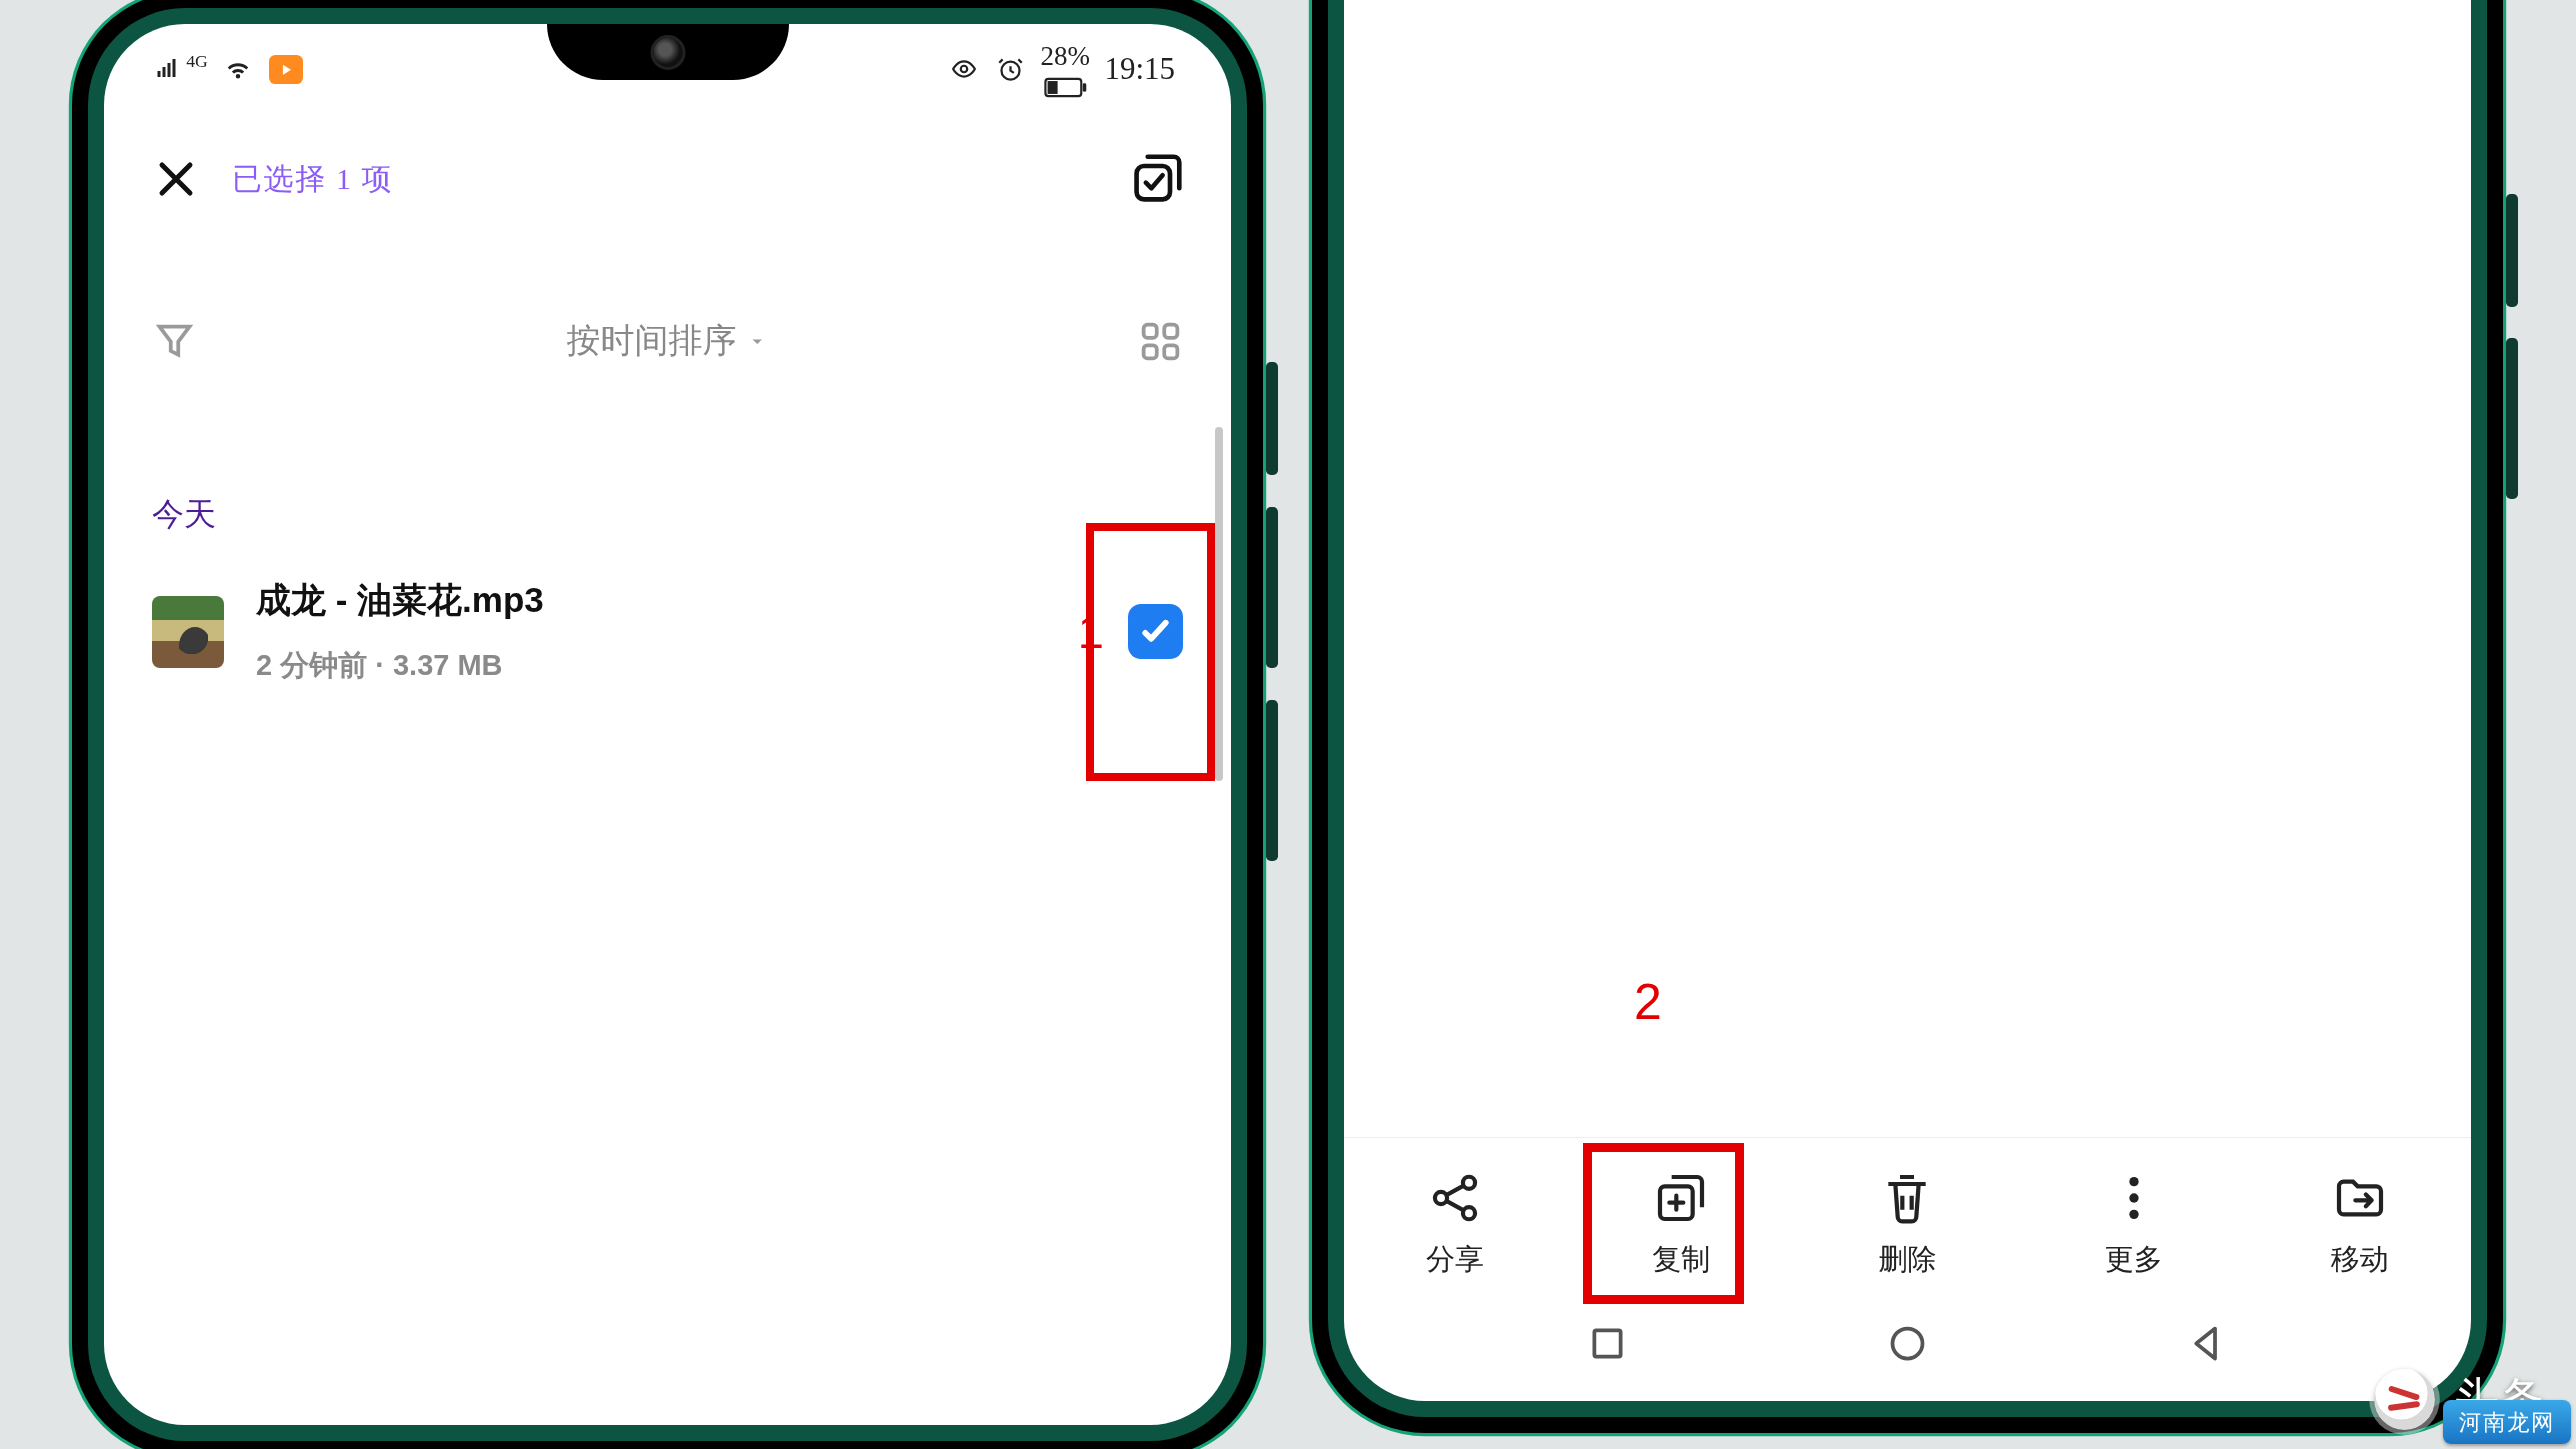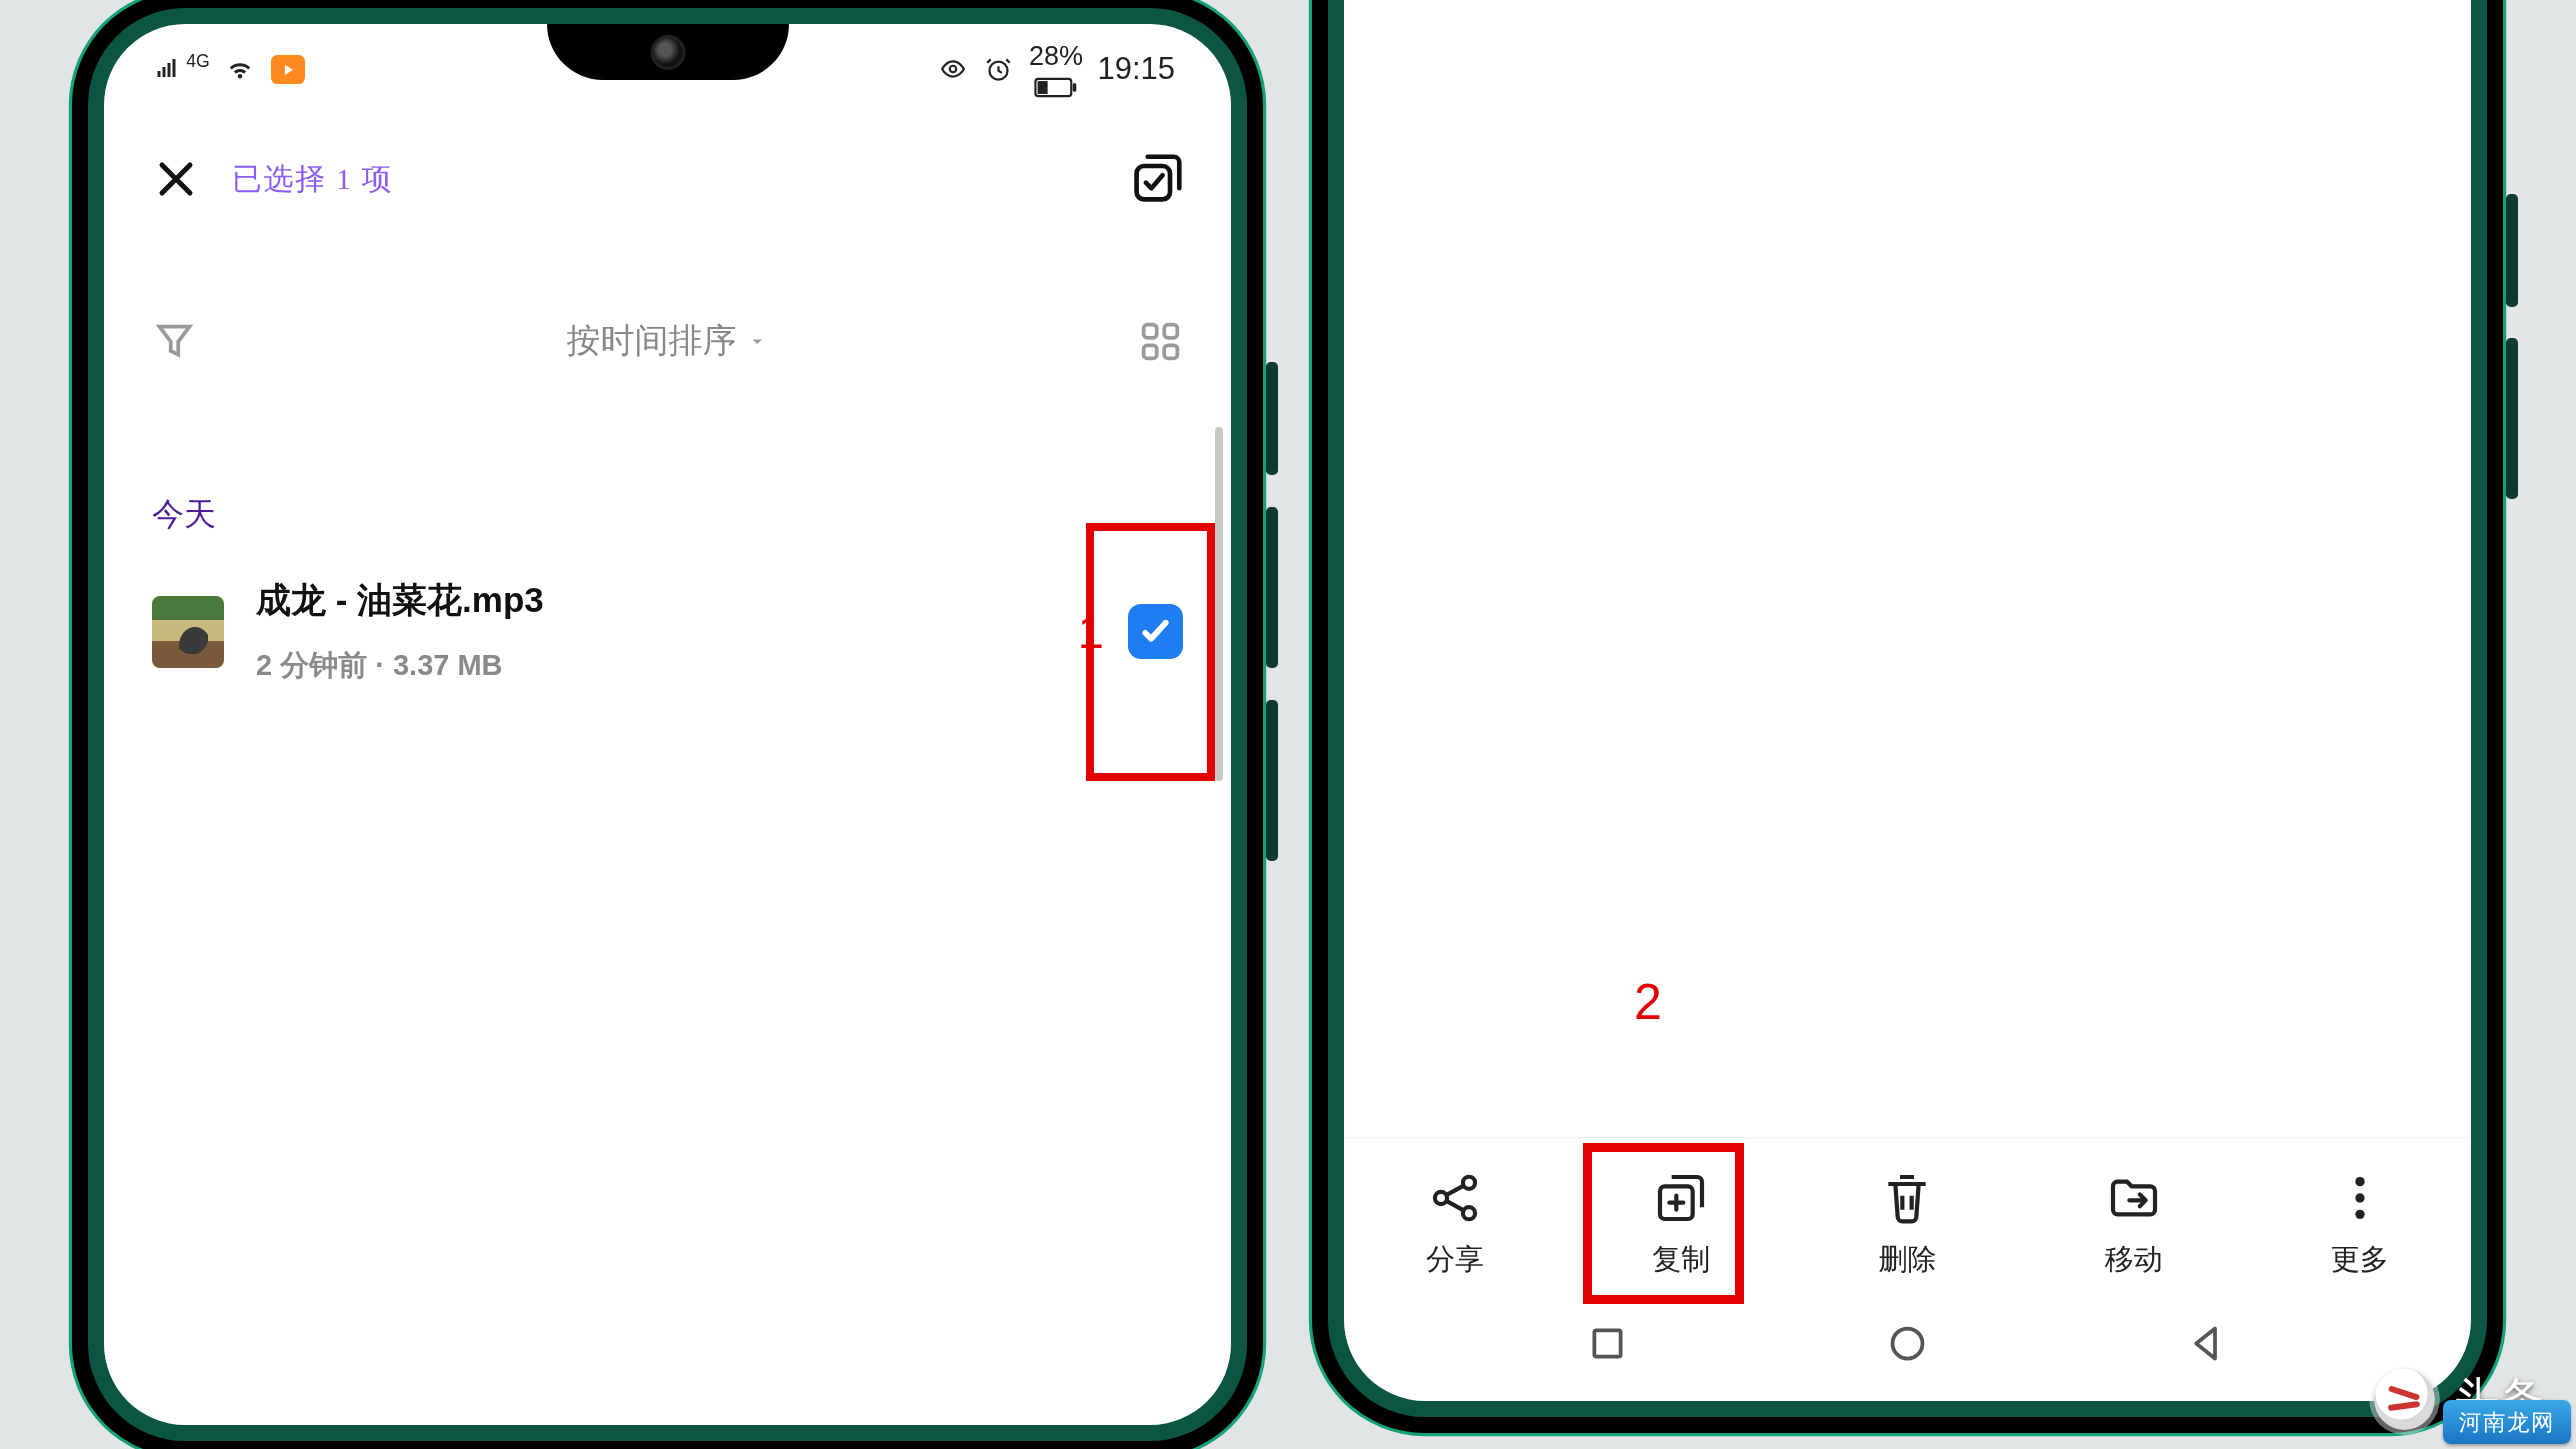--- a/index.html
+++ b/index.html
@@ -68,21 +68,21 @@
   
   .phone.left { left: 72px; top: -8px; height: 1465px; }
 
   .statusbar {
     display: flex; justify-content: space-between; align-items: center;
     padding: 17.7px 56px 8px 48px;
     height: 81px;
     font-size: 27px;
     color: #222;
   }
-  .sb-left, .sb-right { display: flex; gap: 14.5px; }
+  .sb-left, .sb-right { display: flex; gap: 14.5px; font-family: Liberation Serif, serif; }
   .sb-left span, .sb-right span { display: inline-flex; align-items: center; }
   .play-badge {
     width: 34px; height: 29px; background: #ff8a1f; border-radius: 6.4px;
     display: inline-flex; align-items: center; justify-content: center;
   }
   .play-badge svg { width: 17.7px; height: 17.7px; }
   .batt { display: inline-flex; align-items: center; gap: 4.8px; flex-direction: column; }
 
   .header {
     display: flex; align-items: center; gap: 32px;
@@ -344,34 +344,34 @@
               </svg>
             <span class="action-label">复制</span>
           </div>
           <div class="action">
             <svg viewBox="0 0 24 24" fill="none" stroke="#222" stroke-width="1.8">
                 <path d="M4 6h16M9 3h6M7 6l1 14a2 2 0 002 2h4a2 2 0 002-2l1-14M10 11v6M14 11v6"></path>
               </svg>
             <span class="action-label">删除</span>
           </div>
           <div class="action">
-            <svg viewBox="0 0 24 24" fill="none" stroke="#222" stroke-width="1.8">
-                <path d="M3 7a2 2 0 012-2h4l2 2h8a2 2 0 012 2v8a2 2 0 01-2 2H5a2 2 0 01-2-2V7z"></path>
-                <path d="M10 13h7m0 0-2.5-2.5M17 13l-2.5 2.5" stroke-linecap="round" stroke-linejoin="round"></path>
-              </svg>
-            <span class="action-label">移动</span>
-          </div>
-          <div class="action">
             <svg viewBox="0 0 24 24" fill="#222">
                 <circle cx="12" cy="5" r="2"></circle>
                 <circle cx="12" cy="12" r="2"></circle>
                 <circle cx="12" cy="19" r="2"></circle>
               </svg>
             <span class="action-label">更多</span>
           </div>
+          <div class="action">
+            <svg viewBox="0 0 24 24" fill="none" stroke="#222" stroke-width="1.8">
+                <path d="M3 7a2 2 0 012-2h4l2 2h8a2 2 0 012 2v8a2 2 0 01-2 2H5a2 2 0 01-2-2V7z"></path>
+                <path d="M10 13h7m0 0-2.5-2.5M17 13l-2.5 2.5" stroke-linecap="round" stroke-linejoin="round"></path>
+              </svg>
+            <span class="action-label">移动</span>
+          </div>
         </div>
 
         <div class="nav-bar">
           <span>
             <svg viewBox="0 0 24 24" fill="none" stroke="#555" stroke-width="2">
                 <rect x="5" y="5" width="14" height="14" rx="1"></rect>
               </svg>
           </span>
           <span>
             <svg viewBox="0 0 24 24" fill="none" stroke="#555" stroke-width="2">

